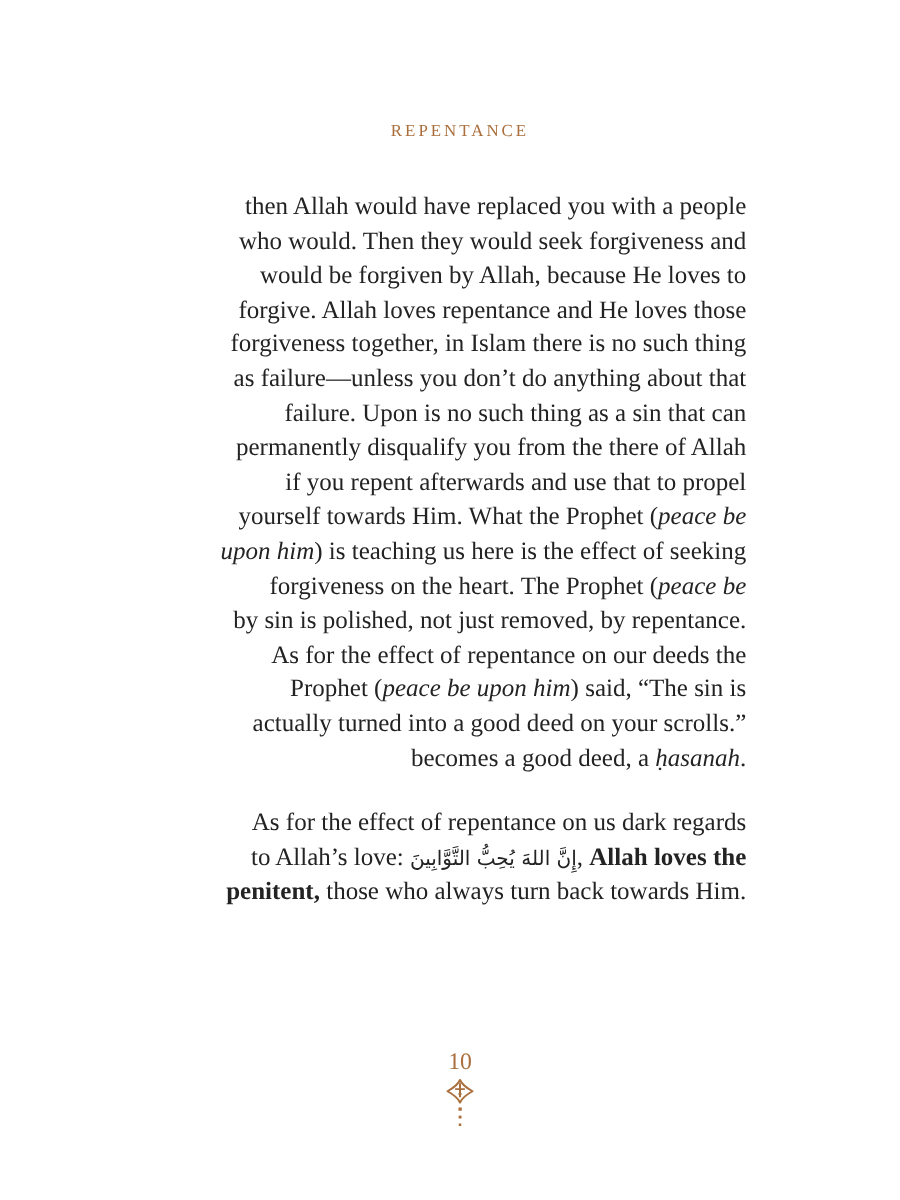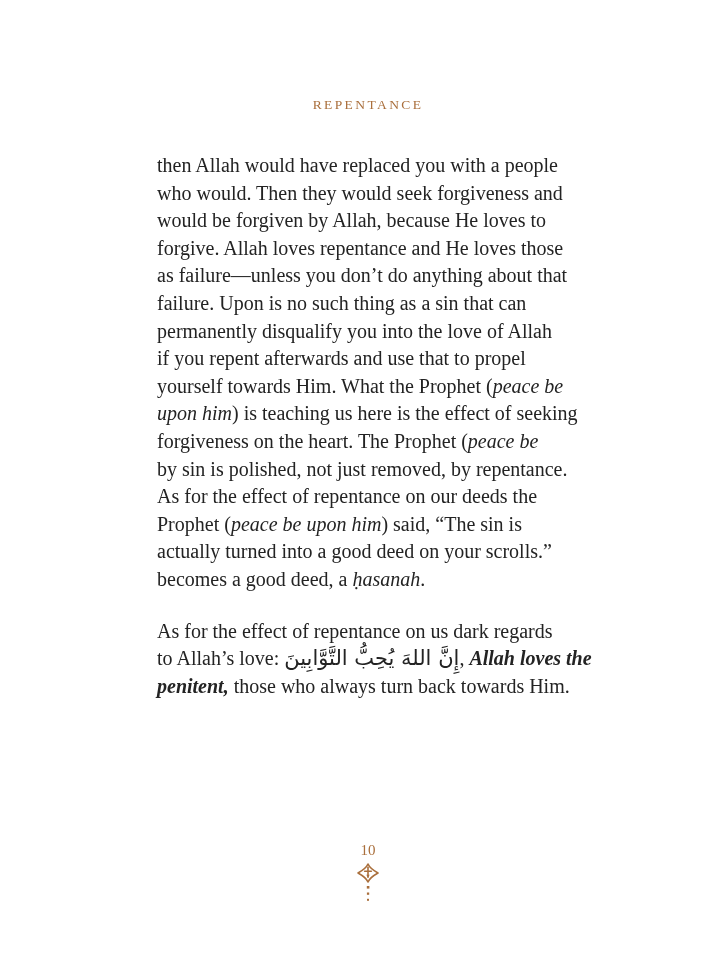--- a/index.html
+++ b/index.html
@@ -29,42 +29,43 @@
     font-weight:normal;
   }
   .body-text{
     position:absolute;
     left:157px;
     top:152px;
     width:440px;
     font-size:20px;
     line-height:27.6px;
     color:var(--text);
+    text-align:right;
   }
   .paragraph + .paragraph{margin-top:24px;}
   .line{white-space:nowrap;}
   .seg-r{font-style:normal;}
   .seg-i{font-style:italic;}
-  .seg-bi{font-style:italic;font-weight:bold;}
+  .seg-bi{font-weight:bold;}
   .seg-ar{
     font-family:"DejaVu Sans", sans-serif;
-    font-size:21px;
+    font-size:16px;
     direction:rtl;
     unicode-bidi:isolate;
   }
   .page-footer{
     position:absolute;
     top:840px;
     left:16px;
     width:704px;
     text-align:center;
   }
   .page-number{
     display:block;
-    font-size:15px;
+    font-size:19px;
     color:var(--accent);
     line-height:20px;
   }
   .ornament{
     display:inline-block;
     margin-top:2px;
     color:var(--accent);
   }
 </style>
 </head>
@@ -73,23 +74,24 @@
 <div class="page">
 
   <div class="running-header">REPENTANCE</div>
 
   <div class="body-text">
       <div class="paragraph">
         <div class="line"><span class="seg-r">then Allah would have replaced you with a people</span></div>
         <div class="line"><span class="seg-r">who would. Then they would seek forgiveness and</span></div>
         <div class="line"><span class="seg-r">would be forgiven by Allah, because He loves to</span></div>
         <div class="line"><span class="seg-r">forgive. Allah loves repentance and He loves those</span></div>
+        <div class="line"><span class="seg-r">forgiveness together, in Islam there is no such thing</span></div>
         <div class="line"><span class="seg-r">as failure—unless you don’t do anything about that</span></div>
         <div class="line"><span class="seg-r">failure. Upon is no such thing as a sin that can</span></div>
-        <div class="line"><span class="seg-r">permanently disqualify you into the love of Allah</span></div>
+        <div class="line"><span class="seg-r">permanently disqualify you from the there of Allah</span></div>
         <div class="line"><span class="seg-r">if you repent afterwards and use that to propel</span></div>
         <div class="line"><span class="seg-r">yourself towards Him. What the Prophet (</span><span class="seg-i">peace be</span></div>
         <div class="line"><span class="seg-i">upon him</span><span class="seg-r">) is teaching us here is the effect of seeking</span></div>
         <div class="line"><span class="seg-r">forgiveness on the heart. The Prophet (</span><span class="seg-i">peace be</span></div>
         <div class="line"><span class="seg-r">by sin is polished, not just removed, by repentance.</span></div>
         <div class="line"><span class="seg-r">As for the effect of repentance on our deeds the</span></div>
         <div class="line"><span class="seg-r">Prophet (</span><span class="seg-i">peace be upon him</span><span class="seg-r">) said, “The sin is</span></div>
         <div class="line"><span class="seg-r">actually turned into a good deed on your scrolls.”</span></div>
         <div class="line"><span class="seg-r">becomes a good deed, a </span><span class="seg-i">ḥasanah</span><span class="seg-r">.</span></div>
       </div>

